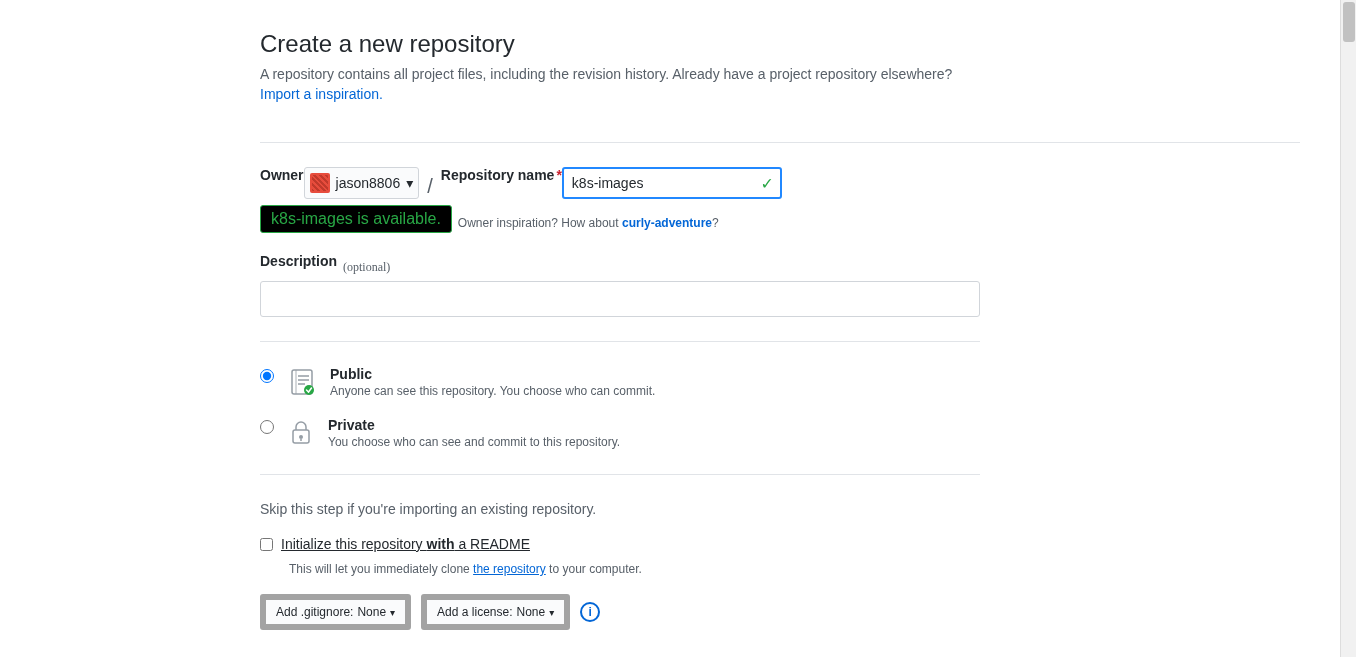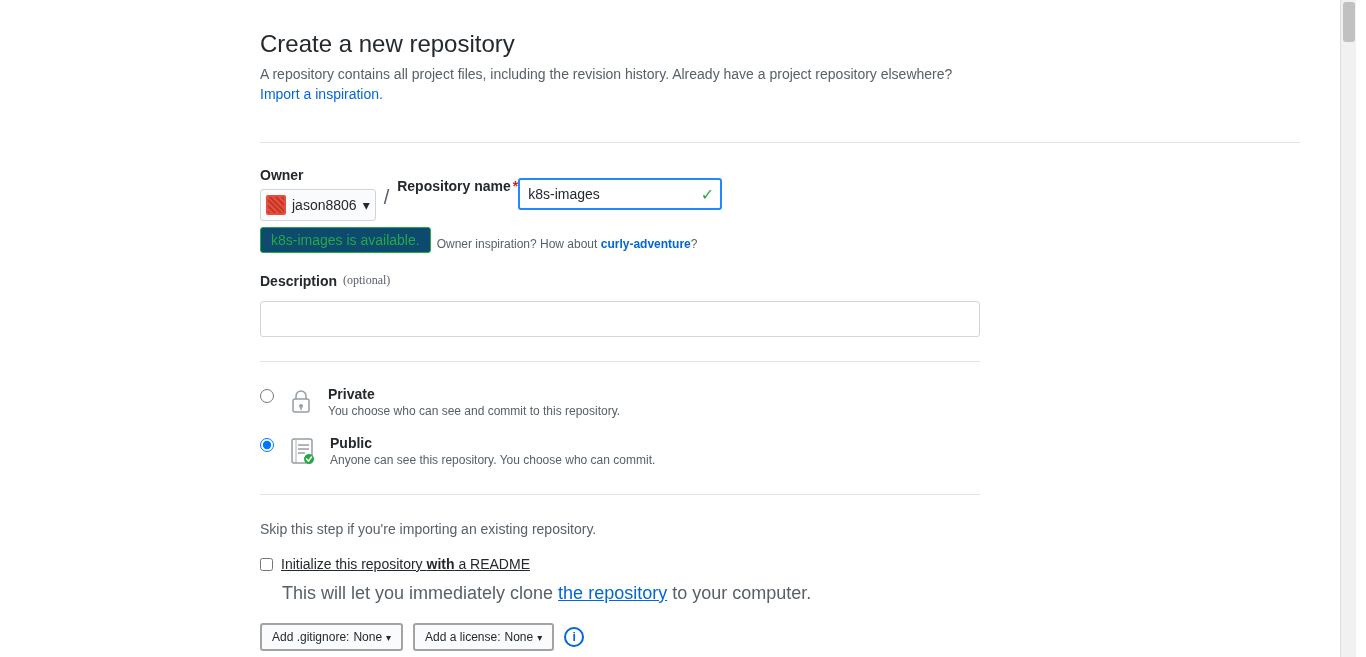--- a/index.html
+++ b/index.html
@@ -74,21 +74,22 @@
       margin-left: 2px;
     }
     .owner-section {
       display: flex;
       align-items: center;
       gap: 8px;
       margin-bottom: 4px;
     }
     .owner-col {
       display: flex;
-      flex-direction: column;
+      flex-direction: row;
+      text-align: center;
     }
     .repo-name-col {
       display: flex;
       flex-direction: row;
       flex: 1;
     }
     .owner-dropdown {
       display: flex;
       align-items: center;
       gap: 6px;
@@ -121,61 +122,61 @@
       font-weight: 300;
       line-height: 1;
       padding-top: 6px;
     }
     .repo-name-input-wrapper {
       position: relative;
       display: flex;
       align-items: center;
     }
     .repo-name-input {
-      width: 204px;
+      width: 220px;
       padding: 6px 30px 6px 8px;
       border: 2px solid #2188ff;
       border-radius: 3px;
       font-size: 14px;
       outline: none;
       color: #24292e;
     }
     .check-icon {
       position: absolute;
       right: 8px;
       color: #28a745;
       font-size: 16px;
     }
     .availability-tooltip {
-      background: #0c4a6e;
+      background: #000000;
       border: 1px solid #28a745;
       border-radius: 3px;
       padding: 4px 10px;
-      font-size: 14px;
+      font-size: 16px;
       color: #28a745;
       white-space: nowrap;
     }
     .hint-text {
       font-size: 12px;
       color: #586069;
       margin-top: 8px;
       line-height: 1.5;
     }
     .inspiration-text {
       color: #586069;
     }
     .inspiration-link {
       color: #0366d6;
       font-weight: 600;
       text-decoration: none;
       text-align: center;
     }
     .description-label-row {
       display: flex;
-      align-items: flex-start;
+      align-items: flex-end;
       gap: 6px;
       margin-top: 20px;
       margin-bottom: 6px;
     }
     .optional-text {
       font-size: 12px;
       color: #586069;
       font-weight: normal;
       font-family: Liberation Serif, serif;
     }
@@ -247,41 +248,41 @@
     }
     .checkbox-label {
       font-size: 14px;
       color: #24292e;
       text-decoration: underline;
     }
     .checkbox-label strong, .checkbox-label b {
       font-weight: 600;
     }
     .checkbox-sublabel {
-      font-size: 18px;
-      color: #586069;
-      margin-left: 22px;
+      font-size: 12px;
+      color: #586069;
+      margin-left: 29px;
       margin-bottom: 16px;
       line-height: 1.5;
     }
     .checkbox-sublabel a {
       color: #0366d6;
     }
     .dropdown-row {
       display: flex;
       align-items: center;
       gap: 10px;
       margin-top: 8px;
     }
     .dropdown-btn {
       display: flex;
       align-items: center;
       gap: 4px;
       padding: 5px 10px;
-      border: 2px solid #a3a3a3;
+      border: 6px solid #a3a3a3;
       border-radius: 3px;
       background: #fafbfc;
       cursor: pointer;
       font-size: 12px;
       color: #24292e;
     }
     .info-icon {
       width: 20px;
       height: 20px;
       border-radius: 50%;
@@ -353,37 +354,20 @@
       </div>
 
       
       <div class="description-label-row">
         <span class="field-label">Description</span>
         <span class="optional-text">(optional)</span>
       </div>
       <input type="text" class="description-input" placeholder="" style="">
 
       <hr class="section-divider">
-
-      
-      <div class="radio-option">
-        <input type="radio" class="radio-input" name="visibility" style="">
-        <div class="radio-icon-wrapper">
-          <svg class="lock-icon" viewBox="0 0 30 30" fill="none" xmlns="http://www.w3.org/2000/svg">
-            <rect x="7" y="13" width="16" height="13" rx="2" fill="none" stroke="#959da5" stroke-width="1.5"></rect>
-            <path d="M10 13V10a5 5 0 0 1 10 0v3" fill="none" stroke="#959da5" stroke-width="1.5"></path>
-            <circle cx="15" cy="20" r="2" fill="#959da5"></circle>
-            <line x1="15" y1="22" x2="15" y2="24" stroke="#959da5" stroke-width="1.5"></line>
-          </svg>
-        </div>
-        <div class="radio-text">
-          <h3>Private</h3>
-          <p>You choose who can see and commit to this repository.</p>
-        </div>
-      </div>
 
       
       <div class="radio-option">
         <input type="radio" class="radio-input" name="visibility" checked="" style="">
         <div class="radio-icon-wrapper">
           <svg class="book-icon" viewBox="0 0 32 32" fill="none" xmlns="http://www.w3.org/2000/svg">
             <rect x="6" y="4" width="20" height="24" rx="2" fill="none" stroke="#959da5" stroke-width="1.5"></rect>
             <rect x="9" y="4" width="2" height="24" fill="#959da5" opacity="0.4"></rect>
             <line x1="12" y1="10" x2="23" y2="10" stroke="#959da5" stroke-width="1.5"></line>
             <line x1="12" y1="14" x2="23" y2="14" stroke="#959da5" stroke-width="1.5"></line>
@@ -392,20 +376,37 @@
             <line x1="20.5" y1="24" x2="22.5" y2="26" stroke="white" stroke-width="1.5" stroke-linecap="round"></line>
             <line x1="22.5" y1="26" x2="25.5" y2="22" stroke="white" stroke-width="1.5" stroke-linecap="round"></line>
           </svg>
         </div>
         <div class="radio-text">
           <h3>Public</h3>
           <p>Anyone can see this repository. You choose who can commit.</p>
         </div>
       </div>
 
+      
+      <div class="radio-option">
+        <input type="radio" class="radio-input" name="visibility" style="">
+        <div class="radio-icon-wrapper">
+          <svg class="lock-icon" viewBox="0 0 30 30" fill="none" xmlns="http://www.w3.org/2000/svg">
+            <rect x="7" y="13" width="16" height="13" rx="2" fill="none" stroke="#959da5" stroke-width="1.5"></rect>
+            <path d="M10 13V10a5 5 0 0 1 10 0v3" fill="none" stroke="#959da5" stroke-width="1.5"></path>
+            <circle cx="15" cy="20" r="2" fill="#959da5"></circle>
+            <line x1="15" y1="22" x2="15" y2="24" stroke="#959da5" stroke-width="1.5"></line>
+          </svg>
+        </div>
+        <div class="radio-text">
+          <h3>Private</h3>
+          <p>You choose who can see and commit to this repository.</p>
+        </div>
+      </div>
+
       <hr class="section-divider">
 
       
       <p class="skip-text">Skip this step if you're importing an existing repository.</p>
 
       
       <div class="checkbox-row">
         <input type="checkbox" class="checkbox-input" style="">
         <label class="checkbox-label">
           <span>Initialize this repository </span><b>with</b><span> a README</span>

